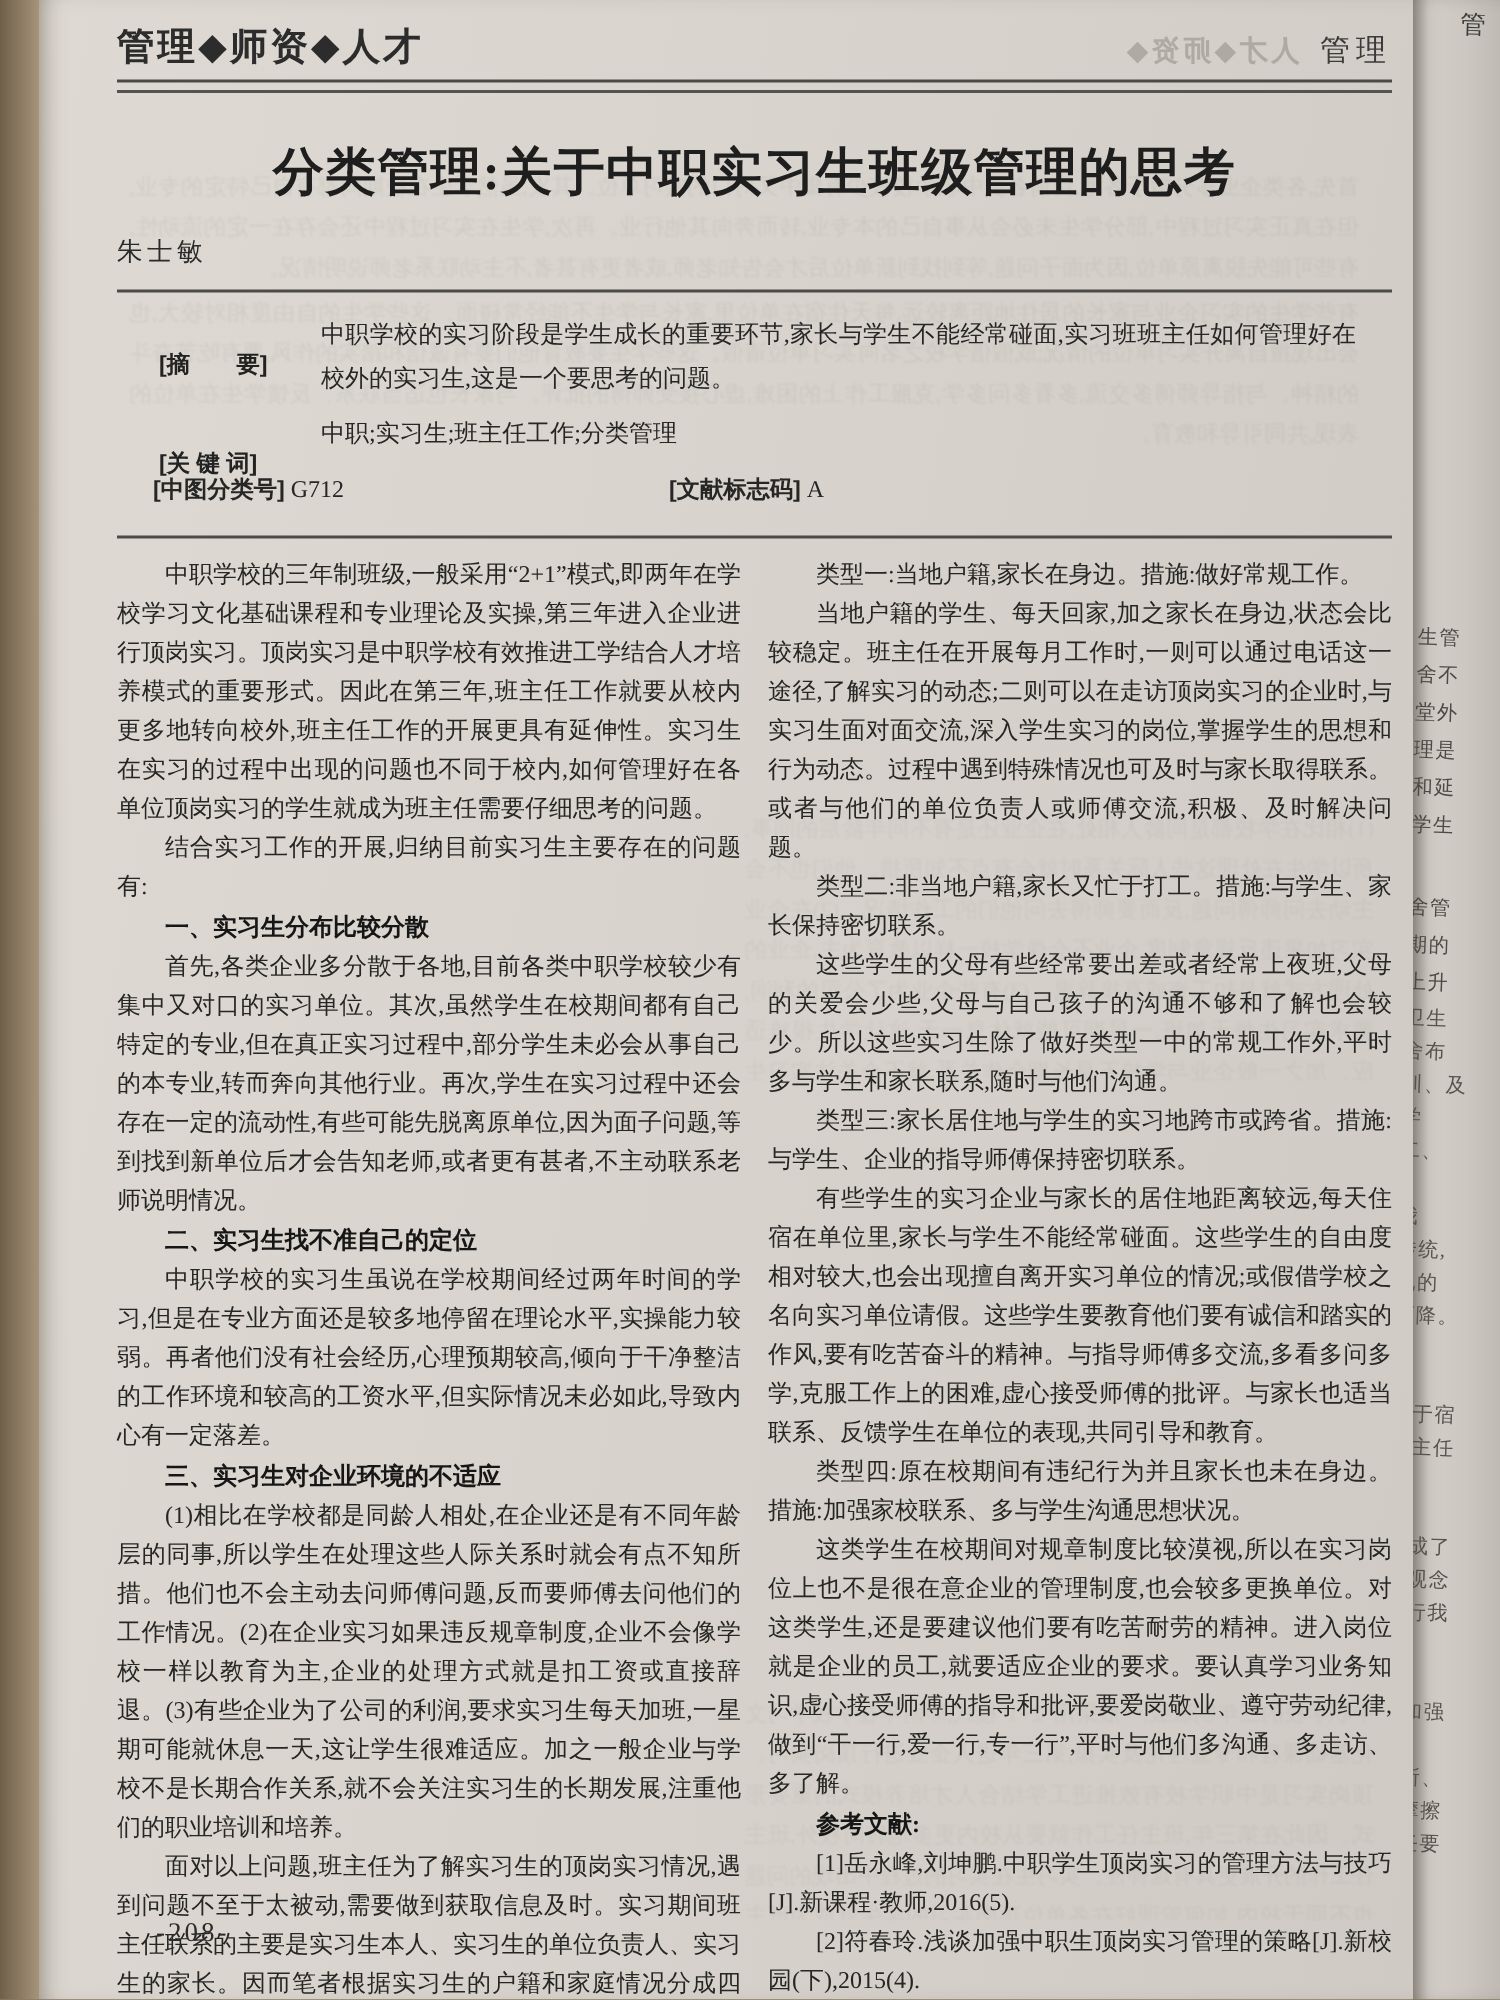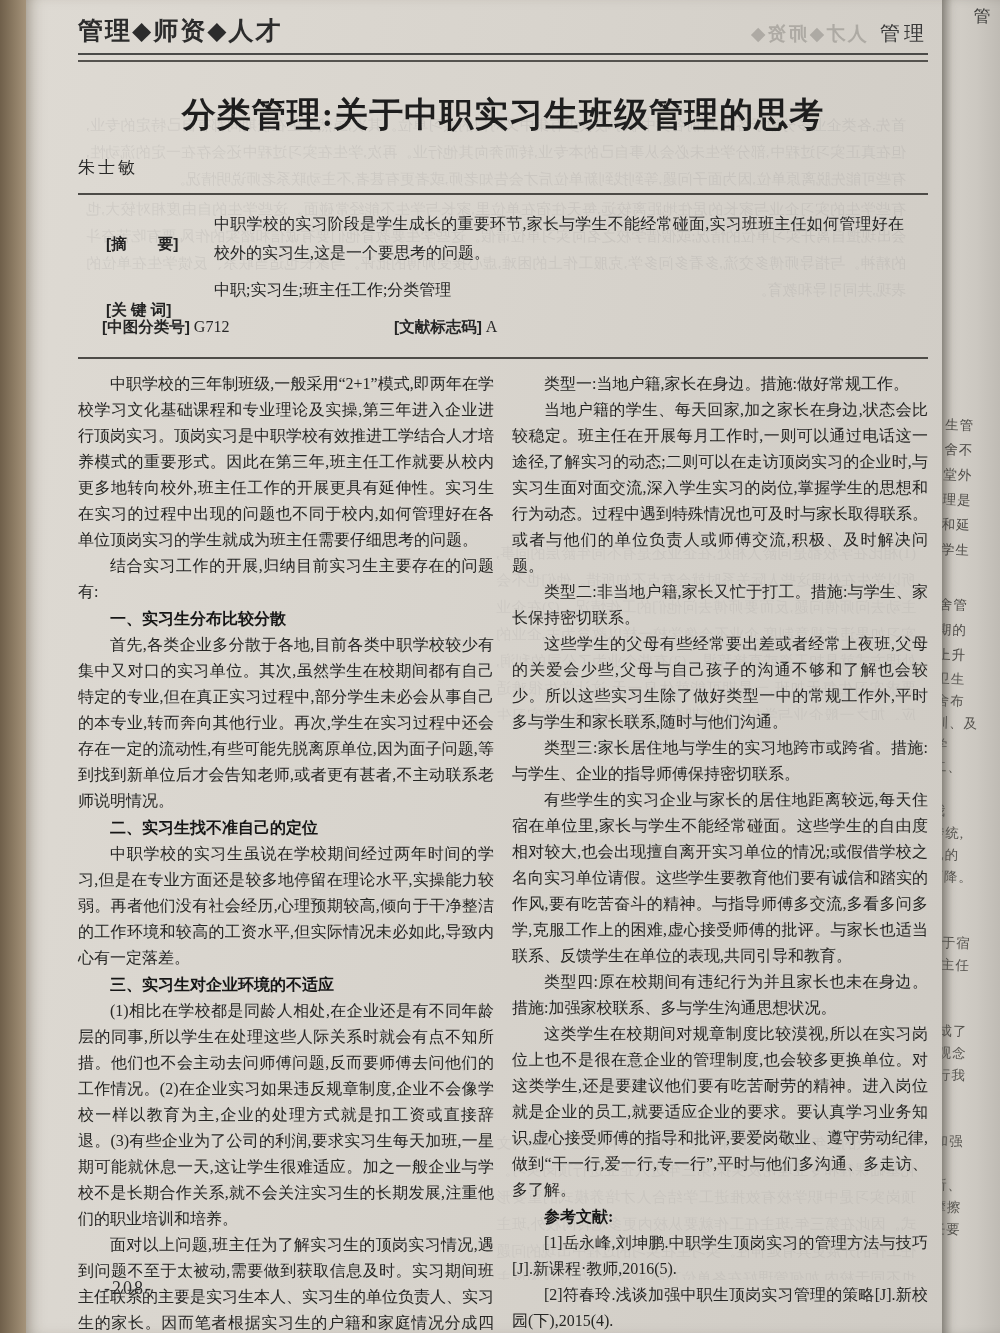--- a/index.html
+++ b/index.html
@@ -36,21 +36,21 @@
   .author{margin-top:18px;text-align:left;font-size:17px;color:#2a2a2a;letter-spacing:3px;}
   .affiliation{margin-top:10px;text-align:center;font-size:15px;color:#33322f;letter-spacing:1px;}
   .rule-a{margin-top:14px;}
   
   .meta{padding:14px 24px 10px 24px;font-size:16px;color:#262626;}
   .meta-row{position:relative;padding-left:112px;line-height:29px;text-align:justify;margin-bottom:8px;}
   .meta-label{position:absolute;left:4px;top:0;font-weight:bold;
     font-family:"Liberation Sans","DejaVu Sans",sans-serif;font-size:15.5px;color:#222;margin-top:20px;}
   .meta-bottom{display:flex;line-height:29px;margin-top:4px;}
   .mb-cell{white-space:nowrap;}
-  .mb-1{width:292px;}
+  .mb-1{width:344px;}
   .mb-2{width:280px;}
   .mb-label{font-weight:bold;font-family:"Liberation Sans","DejaVu Sans",sans-serif;font-size:15.5px;}
   .rule-b{margin-top:6px;}
   
   .columns{display:flex;gap:18px;margin-top:12px;}
   .col{width:418px;font-size:16px;line-height:26px;color:#262624;text-align:justify;}
   .col p{margin:0;text-indent:2em;}
   .col p.heading{font-weight:bold;color:#161616;
     font-family:Liberation Serif, serif;font-size:16px;line-height:27px;}
   

